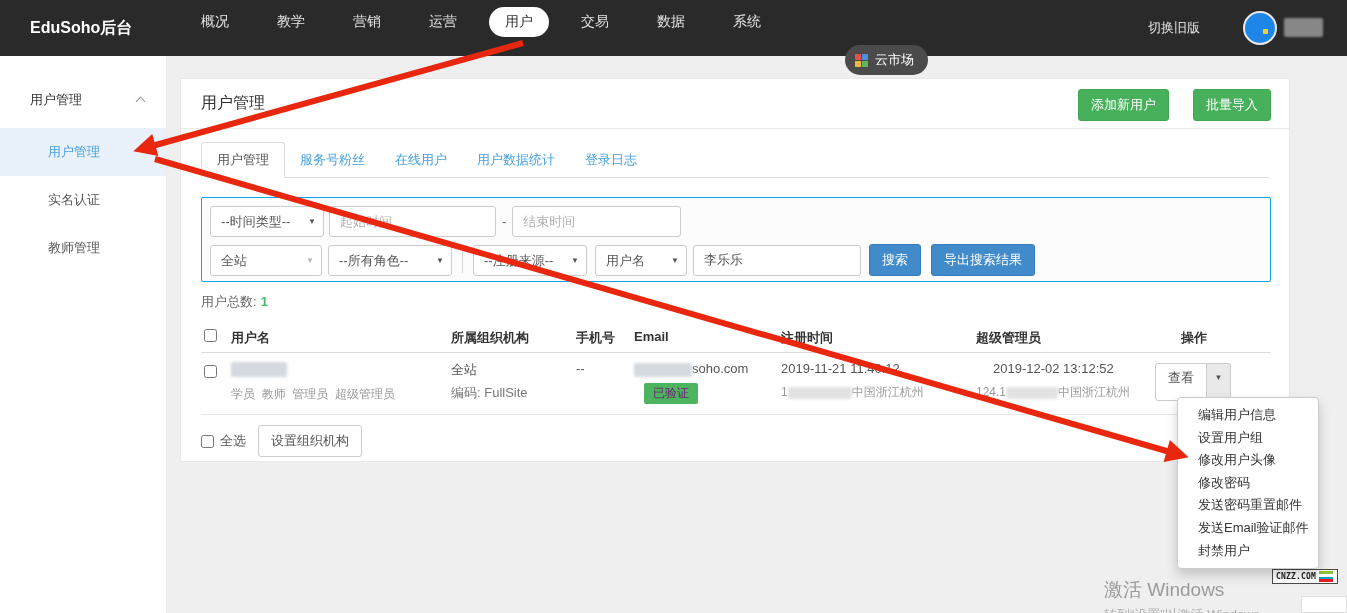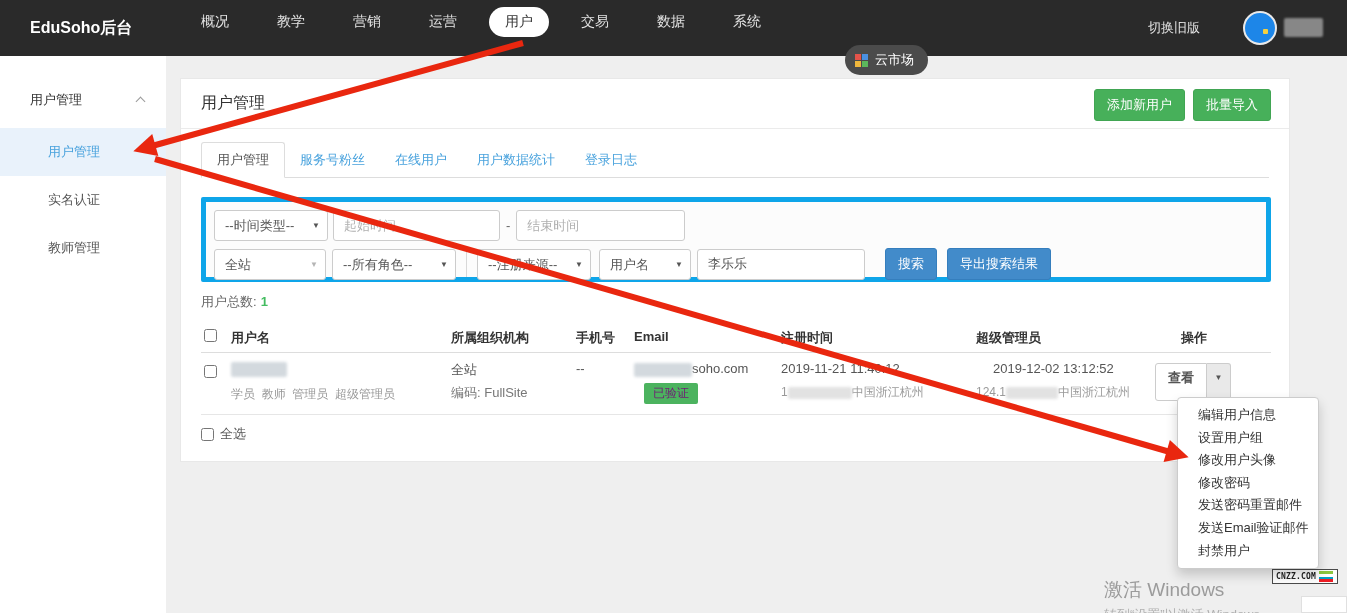--- a/index.html
+++ b/index.html
@@ -28,28 +28,28 @@
   .sidebar { position:absolute; left:0; top:56px; width:166px; height:557px; background:#fff; z-index:2; }
   .side-group { position:relative; height:32px; margin-top:28px; line-height:32px; padding-left:30px; color:#333; font-size:13px; cursor:pointer; }
   .chevron-up { position:absolute; right:22px; top:14px; width:7px; height:7px; border-left:1px solid #9a9a9a; border-top:1px solid #9a9a9a; transform:rotate(45deg); }
   .side-item { height:48px; line-height:48px; padding-left:48px; color:#555; font-size:13px; cursor:pointer; }
   .side-item.active { background:#e9f2fb; color:#48a2dd; margin-top:12px; }
 
   
   .card { position:absolute; left:180px; top:78px; width:1110px; height:384px; background:#fff; border:1px solid #e8e8e8; z-index:1; }
   .card-head { position:relative; height:50px; border-bottom:1px solid #ebebeb; }
   .page-title { position:absolute; left:20px; top:14px; font-size:16px; color:#333; }
-  .head-btns { position:absolute; right:18px; top:10px; display:flex; gap:8px; }
+  .head-btns { position:absolute; right:18px; top:10px; display:flex; gap:24px; }
   .btn-green { background:#47b05a; border:1px solid #41a553; color:#fff; font-size:13px; padding:6px 12px; border-radius:3px; cursor:pointer; font-family:inherit; }
   .tabbar { position:relative; margin:16px 20px 0 20px; height:33px; border-bottom:1px solid #ddd; display:flex; align-items:flex-end; }
   .tab { font-size:13px; color:#48a2dd; padding:8px 15px; cursor:pointer; }
   .tab.active { color:#555; background:#fff; border:1px solid #ddd; border-bottom:1px solid #fff; border-radius:3px 3px 0 0; margin-bottom:-1px; }
 
   
-  .filter-panel { position:absolute; left:20px; top:118px; width:1070px; height:85px; background:#fcfcfc; border:5px solid #0ea5e9; border-radius:2px; }
+  .filter-panel { position:absolute; left:20px; top:118px; width:1070px; height:85px; background:#fcfcfc; border:1px solid #0ea5e9; border-radius:2px; }
   .f-row { position:absolute; left:8px; display:flex; align-items:center; }
   .f-row.r1 { top:8px; } .f-row.r2 { top:46px; }
   .sel { position:relative; height:31px; background:#fff; border:1px solid #ccc; border-radius:3px;
          font-size:13px; color:#555; line-height:29px; padding:0 22px 0 10px; cursor:pointer; }
   .sel .caret { position:absolute; right:7px; top:0; line-height:29px; font-size:8px; color:#555; }
   .sel .caret.light { color:#b5b5b5; }
   .txt { height:31px; background:#fff; border:1px solid #ccc; border-radius:3px; font-size:13px; color:#555; padding:0 10px; font-family:inherit; }
   .txt::placeholder { color:#b0b0b0; }
   .dash { color:#666; margin:0 6px; font-size:13px; }
   .vsep { width:1px; height:26px; background:#d8d8d8; margin:0 10px; }
@@ -59,21 +59,21 @@
   .summary { position:absolute; left:20px; top:214px; font-size:13px; color:#666; }
   .summary b { color:#43bc60; margin-left:4px; }
   .utable { position:absolute; left:20px; top:244px; width:1070px; }
   .t-head { position:relative; height:30px; border-bottom:1px solid #ddd; font-size:13px; font-weight:bold; color:#333; }
   .t-head span, .t-head input { position:absolute; top:6px; }
   .t-row { position:relative; height:62px; border-bottom:1px solid #e6e6e6; font-size:13px; color:#555; }
   .cell { position:absolute; }
   .muted { color:#999; font-size:12px; }
   .blur-block { display:inline-block; background:#d3d9de; border-radius:2px; filter:blur(1.6px); vertical-align:middle; }
   .badge-green { display:inline-block; background:#4cb35f; color:#701a75; font-size:12px; padding:2px 9px; border-radius:2px; filter:blur(0.6px); }
-  .split-btn { position:absolute; left:954px; top:10px; display:flex; height:38px;font-weight:bold; }
+  .split-btn { position:absolute; left:954px; top:10px; display:flex; height:38px; }
   .split-btn .main { background:#fff; border:1px solid #ccc; border-radius:3px 0 0 3px; font-size:13px; color:#555; padding:0 12px; line-height:28px; cursor:pointer; }
   .split-btn .caret-seg { width:24px; background:#e9e9e9; border:1px solid #ccc; border-left:none; border-radius:0 3px 3px 0; text-align:center; line-height:28px; font-size:8px; color:#555; cursor:pointer; }
   .foot-actions { position:absolute; left:20px; top:346px; display:flex; align-items:center; }
   .foot-actions label { font-size:13px; color:#555; margin:0 12px 0 6px; }
   .btn-plain { background:#fff; border:1px solid #ccc; color:#555; font-size:13px; padding:6px 12px; border-radius:3px; cursor:pointer; font-family:inherit; }
   input[type=checkbox]{ width:13px; height:13px; }
 
   
   .dropdown { position:absolute; left:1177px; top:397px; width:142px; background:#fff; border:1px solid #ccc;
               border-radius:4px; box-shadow:0 6px 12px rgba(0,0,0,.18); padding:6px 0; z-index:10; }
@@ -173,21 +173,21 @@
         </div>
         <div class="vsep"></div>
         <div class="sel" style="width:114px; margin-right:8px;">
           <span>--注册来源--</span>
           <span class="caret">▼</span>
         </div>
         <div class="sel" style="width:92px; margin-right:6px;">
           <span>用户名</span>
           <span class="caret">▼</span>
         </div>
-        <input class="txt" style="width: 168px; margin-right: 20px;" value="李乐乐">
+        <input class="txt" style="width: 168px; margin-right: 8px;" value="李乐乐">
         <button class="btn-blue" style="margin-right:10px;">搜索</button>
         <button class="btn-blue">导出搜索结果</button>
       </div>
     </div>
 
     <div class="summary">
       <span>用户总数:</span><b>1</b>
     </div>
 
     <div class="utable">
@@ -225,20 +225,21 @@
         <div class="split-btn">
           <span class="main">查看</span>
           <span class="caret-seg"><span>▼</span></span>
         </div>
       </div>
     </div>
 
     <div class="foot-actions">
       <input type="checkbox" style="">
       <label>全选</label>
+      <button class="btn-plain">设置组织机构</button>
     </div>
   </div>
 
   <div class="dropdown">
     <div class="item">编辑用户信息</div>
     <div class="item">设置用户组</div>
     <div class="item">修改用户头像</div>
     <div class="item">修改密码</div>
     <div class="item">发送密码重置邮件</div>
     <div class="item">发送Email验证邮件</div>

